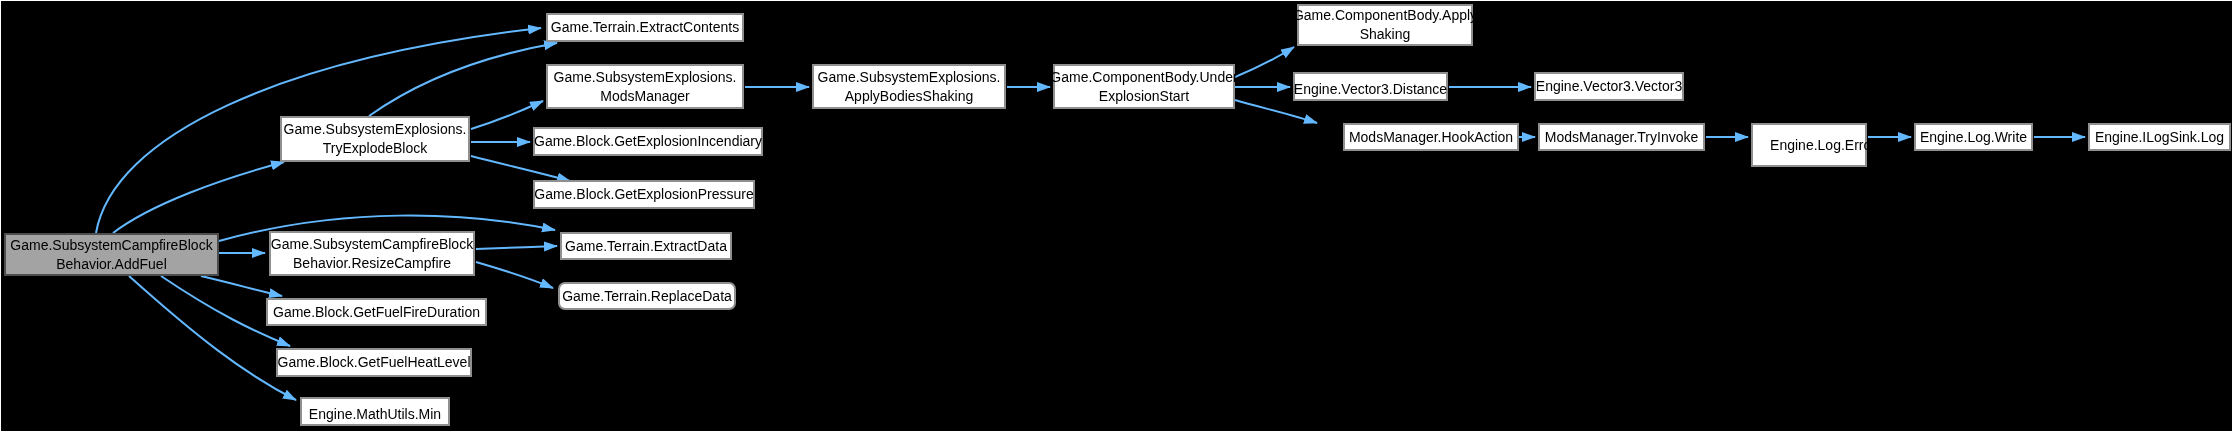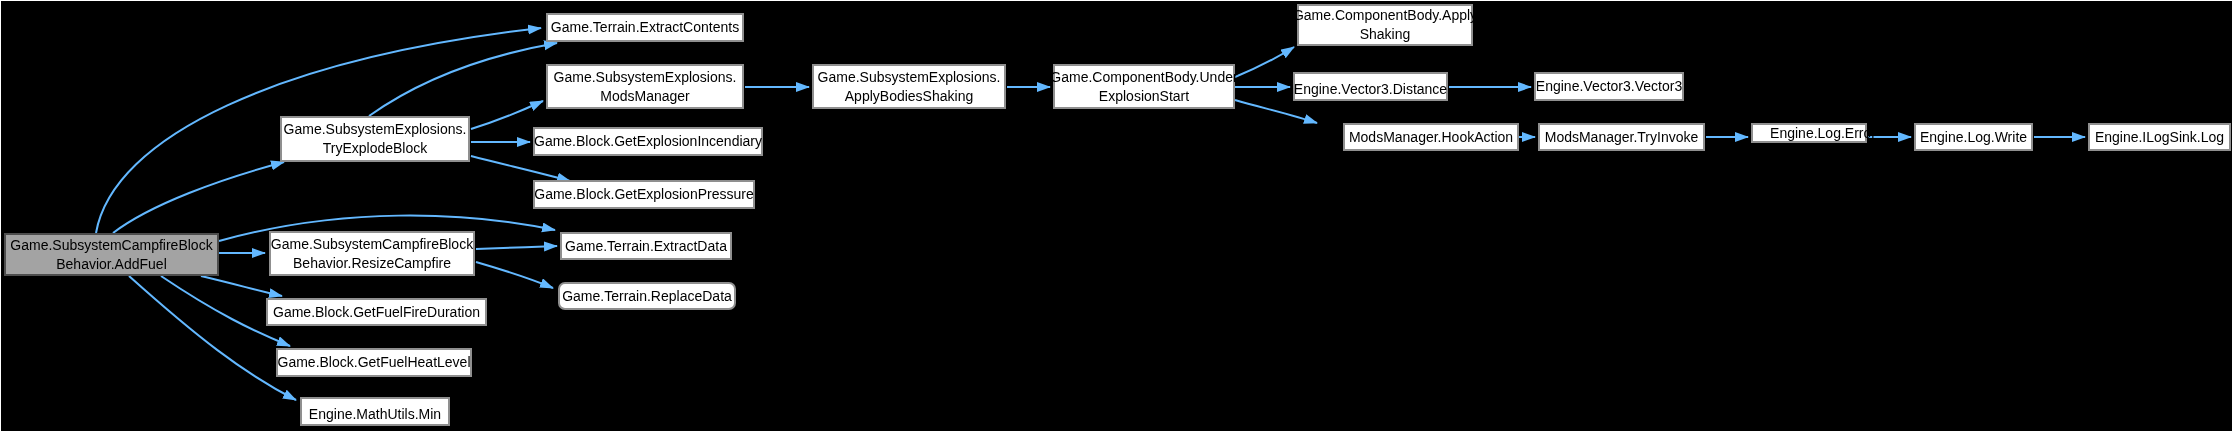--- a/index.html
+++ b/index.html
@@ -143,21 +143,21 @@
       </div>
       <div class="graph-node" style="left: 1533px; top: 71px; width: 150px; height: 29px;">
         <div class="node-line">Engine.Vector3.Vector3</div>
       </div>
       <div class="graph-node" style="left: 1306px; top: 122px; width: 176px; height: 28px; margin-left: 36px;">
         <div class="node-line">ModsManager.HookAction</div>
       </div>
       <div class="graph-node" style="left: 1537px; top: 122px; width: 167px; height: 28px;">
         <div class="node-line">ModsManager.TryInvoke</div>
       </div>
-      <div class="graph-node" style="left: 1750px; top: 122px; width: 116px; height: 20px; padding-left: 28px;">
+      <div class="graph-node" style="left: 1750px; top: 122px; width: 116px; height: 44px; padding-left: 28px;">
         <div class="node-line">Engine.Log.Error</div>
       </div>
       <div class="graph-node" style="left: 1913px; top: 122px; width: 119px; height: 28px;">
         <div class="node-line">Engine.Log.Write</div>
       </div>
       <div class="graph-node" style="left: 2087px; top: 122px; width: 143px; height: 28px;">
         <div class="node-line">Engine.ILogSink.Log</div>
       </div>
     </div>
 </div>

